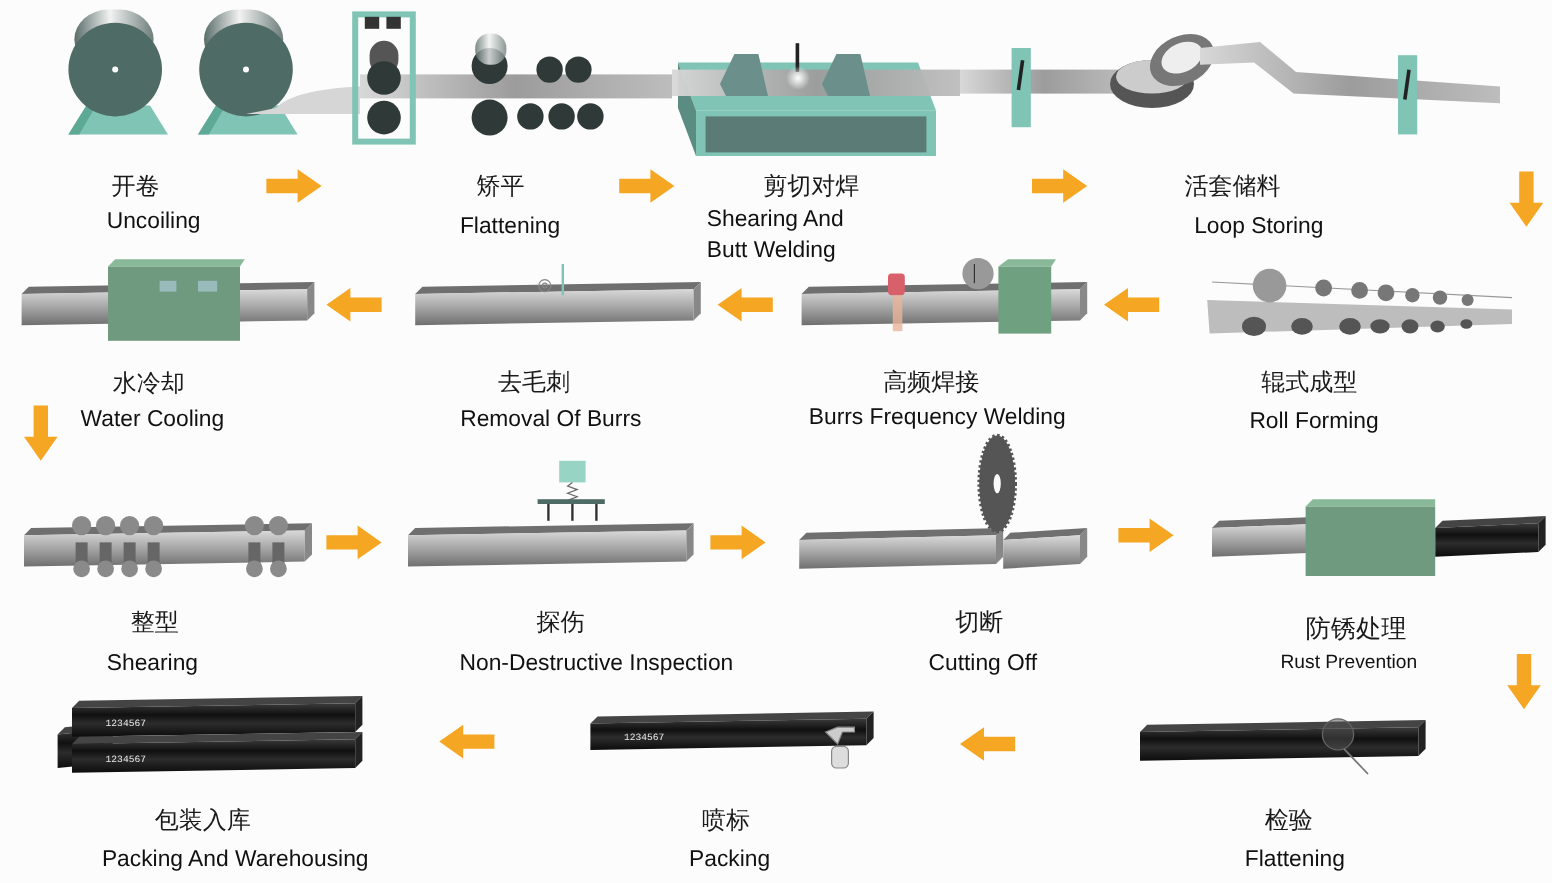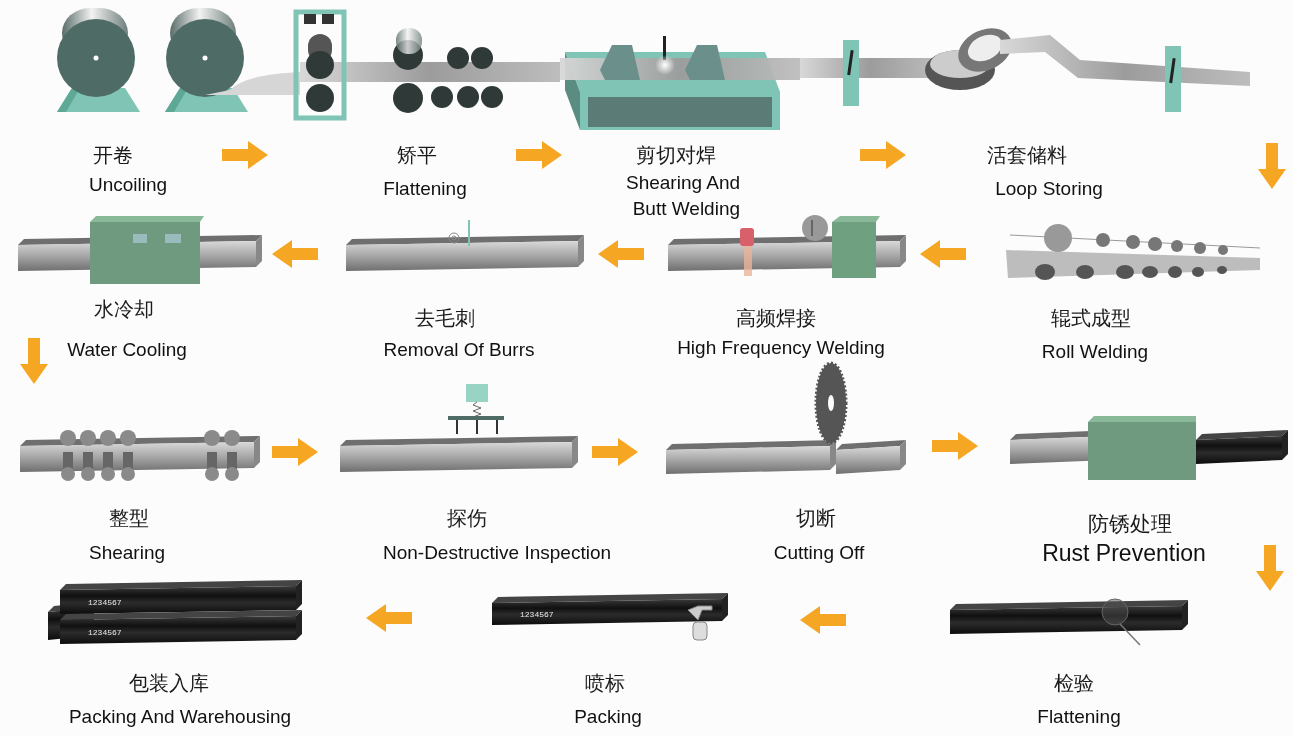--- a/index.html
+++ b/index.html
@@ -311,52 +311,52 @@
       </svg></div>
   </div>
 
 <div class="zh" style="left:113px;top:142px">开卷</div>
 <div class="en" style="left:128px;top:172px">Uncoiling</div>
 
 <div class="zh" style="left:417px;top:142px">矫平</div>
 <div class="en" style="left:425px;top:176px">Flattening</div>
 
 <div class="zh" style="left:676px;top:142px">剪切对焊</div>
-<div class="en" style="left:683px;top:170px;text-align:right;transform:translateX(-50%)">
+<div class="en" style="left:646px;top:170px;text-align:left;transform:translateX(-50%)">
   <div>Shearing And</div>
   <div>Butt Welding</div>
 </div>
 
 <div class="zh" style="left:1027px;top:142px">活套储料</div>
 <div class="en" style="left:1049px;top:176px">Loop Storing</div>
 
 <div class="zh" style="left:1091px;top:305px">辊式成型</div>
-<div class="en" style="left:1095px;top:339px">Roll Welding</div>
+<div class="en" style="left:1095px;top:339px">Roll Forming</div>
 
 <div class="zh" style="left:776px;top:305px">高频焊接</div>
-<div class="en" style="left:781px;top:335px">High Frequency Welding</div>
+<div class="en" style="left:781px;top:335px">Burrs Frequency Welding</div>
 
 <div class="zh" style="left:445px;top:305px">去毛刺</div>
 <div class="en" style="left:459px;top:337px">Removal Of Burrs</div>
 
-<div class="zh" style="left:124px;top:296px">水冷却</div>
+<div class="zh" style="left:124px;top:306px">水冷却</div>
 <div class="en" style="left:127px;top:337px">Water Cooling</div>
 
 <div class="zh" style="left:129px;top:505px">整型</div>
 <div class="en" style="left:127px;top:540px">Shearing</div>
 
 <div class="zh" style="left:467px;top:505px">探伤</div>
 <div class="en" style="left:497px;top:540px">Non-Destructive Inspection</div>
 
 <div class="zh" style="left:816px;top:505px">切断</div>
 <div class="en" style="left:819px;top:540px">Cutting Off</div>
 
 <div class="zh" style="left:1130px;top:510px;font-size:21px">防锈处理</div>
-<div class="en" style="left:1124px;top:540px;font-size:23px">Rust Prevention</div>
+<div class="en" style="left:1124px;top:540px;font-size:16px">Rust Prevention</div>
 
 <div class="zh" style="left:1074px;top:670px">检验</div>
 <div class="en" style="left:1079px;top:704px">Flattening</div>
 
 <div class="zh" style="left:605px;top:670px">喷标</div>
 <div class="en" style="left:608px;top:704px">Packing</div>
 
 <div class="zh" style="left:169px;top:670px">包装入库</div>
-<div class="en" style="left:180px;top:704px">Packing And Warehousing</div>
+<div class="en" style="left:196px;top:704px">Packing And Warehousing</div>
 
 </body></html>

